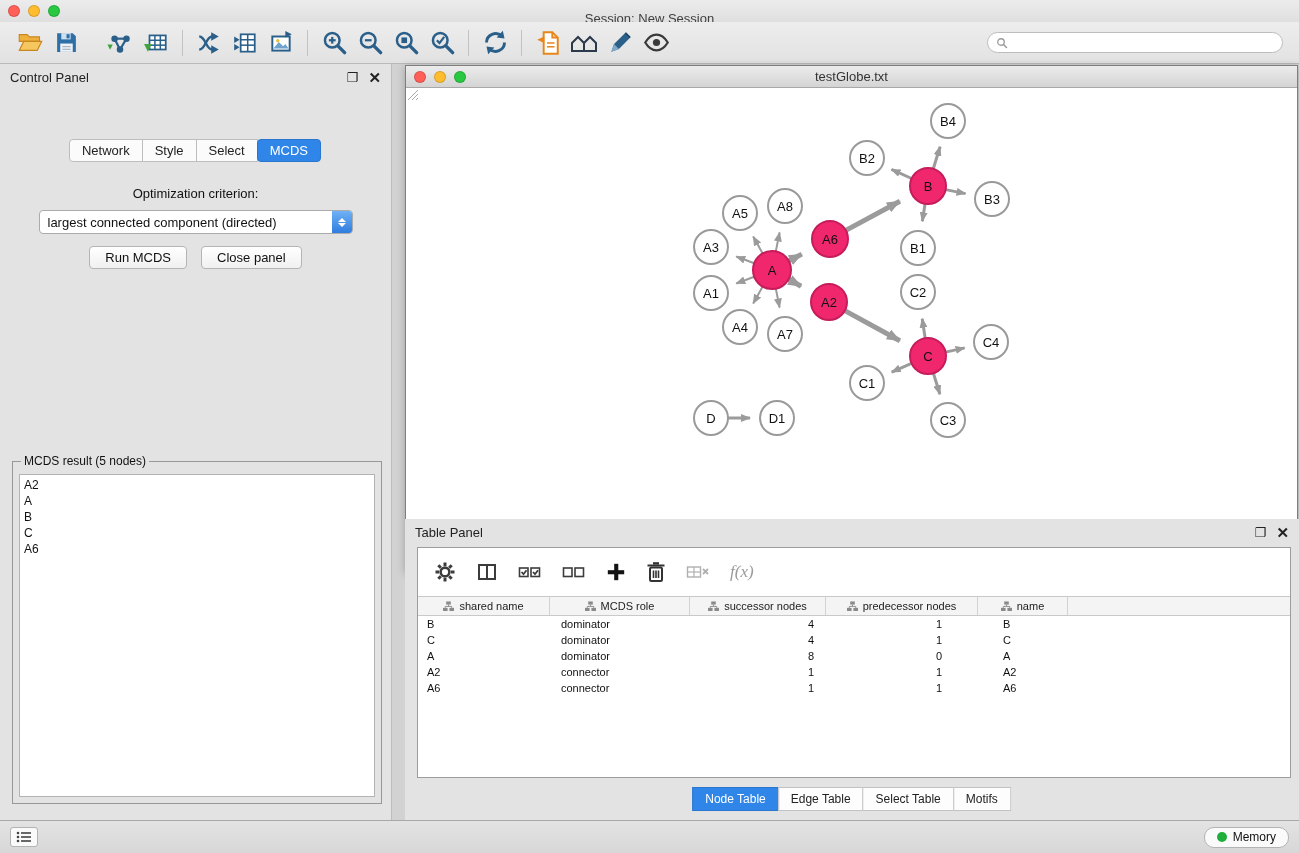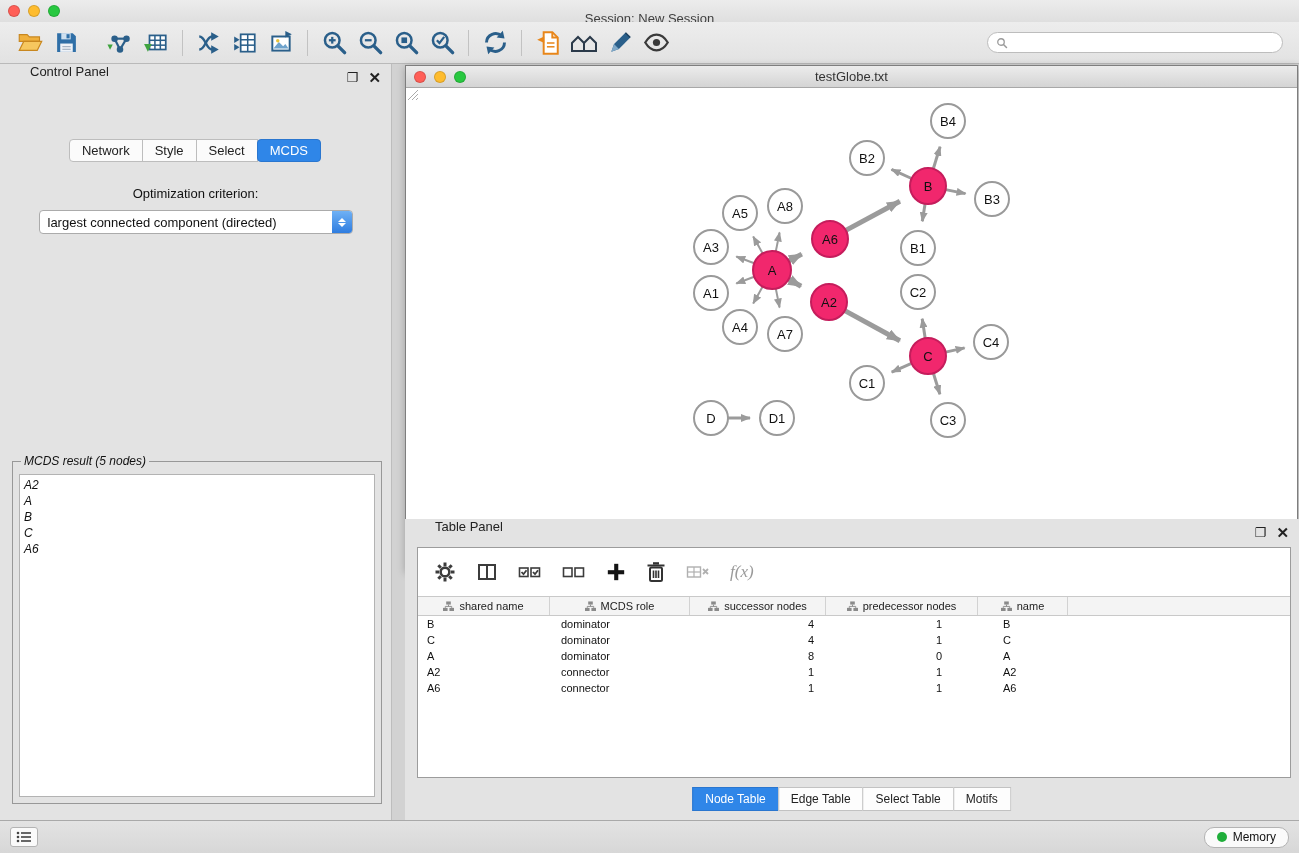--- a/index.html
+++ b/index.html
@@ -19,21 +19,21 @@
     background:linear-gradient(#ededed,#e2e2e2); border-bottom:1px solid #b9b9b9;
     display:flex; align-items:center; padding:0 12px; }
   .tbtn { width:36px; height:36px; display:flex; align-items:center; justify-content:center; cursor:pointer; background:none; border:none; }
   .tsep { width:1px; height:26px; background:#c2c2c2; margin:0 8px; }
   .tspacer { flex:1; }
   .search-box { width:296px; height:21px; background:#fff; border:1px solid #bdbdbd; border-radius:11px;
     display:flex; align-items:center; padding:0 8px; gap:5px; margin-right:4px; }
   .search-box input { border:none; outline:none; flex:1; font-size:12px; background:transparent; font-family:"Liberation Sans",sans-serif; }
 
   
-  .panel-header { height:26px; display:flex; padding:0 10px; font-size:13px; color:#222;margin-left:20px; }
+  .panel-header { height:26px; display:flex; align-items:center; padding:0 10px; font-size:13px; color:#222; }
   .panel-header .ph-icons { margin-left:auto; display:flex; gap:10px; align-items:center; }
   .ph-icon { font-size:13px; color:#222; line-height:1; cursor:pointer; }
   .ph-close { font-weight:bold; font-size:15px; }
 
   
   .control-panel { position:absolute; top:64px; left:0; width:392px; bottom:33px; background:#e3e3e3; border-right:1px solid #bdbdbd; }
   .cp-tabs { display:flex; justify-content:center; margin-top:6px; }
   .cp-tab { font-size:13px; padding:3px 12px; background:#fbfbfb; border:1px solid #bdbdbd; margin-left:-1px; color:#222; cursor:pointer;margin-top:43px; }
   .cp-tab:first-child { border-radius:4px 0 0 4px; }
   .cp-tab.active { background:#2f86e8; color:#fff; border-color:#2a76cf; border-radius:4px; }
@@ -43,21 +43,21 @@
   .dd-text { flex:1; font-size:13px; padding:0 8px; color:#111; white-space:nowrap; overflow:hidden; }
   .dd-stepper { width:20px; height:22px; background:linear-gradient(#6fb1f5,#2f7de0); border-radius:0 3px 3px 0;
     display:flex; flex-direction:column; align-items:center; justify-content:center; gap:1px; }
   .dd-stepper span { width:0; height:0; border-left:4px solid transparent; border-right:4px solid transparent; }
   .dd-up { border-bottom:4px solid #fff; }
   .dd-down { border-top:4px solid #fff; }
   .cp-buttons { display:flex; justify-content:center; gap:14px; margin-top:12px; }
   .btn { font-size:13px; font-family:"Liberation Sans",sans-serif; padding:3px 15px; background:linear-gradient(#ffffff,#f0f0f0);
     border:1px solid #b5b5b5; border-radius:4px; color:#111; cursor:pointer; }
   .result-box { position:absolute; left:12px; right:9px; top:390px; bottom:16px; border:1px solid #989898;
-    padding:6px; display:flex; flex-direction:column;font-style:italic; }
+    padding:6px; display:flex; flex-direction:column; }
   .result-box legend { font-size:12px; padding:0 3px; margin-left:2px; color:#111; }
   .result-list { flex:1; background:#fff; border:1px solid #b3b3b3; overflow:auto; padding:2px 4px; }
   .list-item { font-size:12px; line-height:16px; color:#111; }
 
   
   .network-window { position:absolute; left:405px; top:65px; width:893px; height:506px;
     border:1px solid #7e7e7e; background:#fff; box-shadow:0 2px 8px rgba(0,0,0,0.25); }
   .nw-titlebar { position:relative; height:22px; background:linear-gradient(#ececec,#d4d4d4); border-bottom:1px solid #a8a8a8;
     display:flex; align-items:center; }
   .nw-title { width:100%; text-align:center; font-size:13px; color:#333; }
@@ -268,20 +268,24 @@
       <span class="cp-tab">Select</span>
       <span class="cp-tab active">MCDS</span>
     </div>
     <div class="opt-label">Optimization criterion:</div>
     <div class="dropdown">
       <span class="dd-text">largest connected component (directed)</span>
       <span class="dd-stepper">
         <span class="dd-up"></span>
           <span class="dd-down"></span>
       </span>
+    </div>
+    <div class="cp-buttons">
+      <button class="btn">Run MCDS</button>
+      <button class="btn">Close panel</button>
     </div>
     <fieldset class="result-box">
       <legend>MCDS result (5 nodes)</legend>
       <div class="result-list" id="mcds-list">
           <div class="list-item">A2</div>
           <div class="list-item">A</div>
           <div class="list-item">B</div>
           <div class="list-item">C</div>
           <div class="list-item">A6</div>
         </div>

